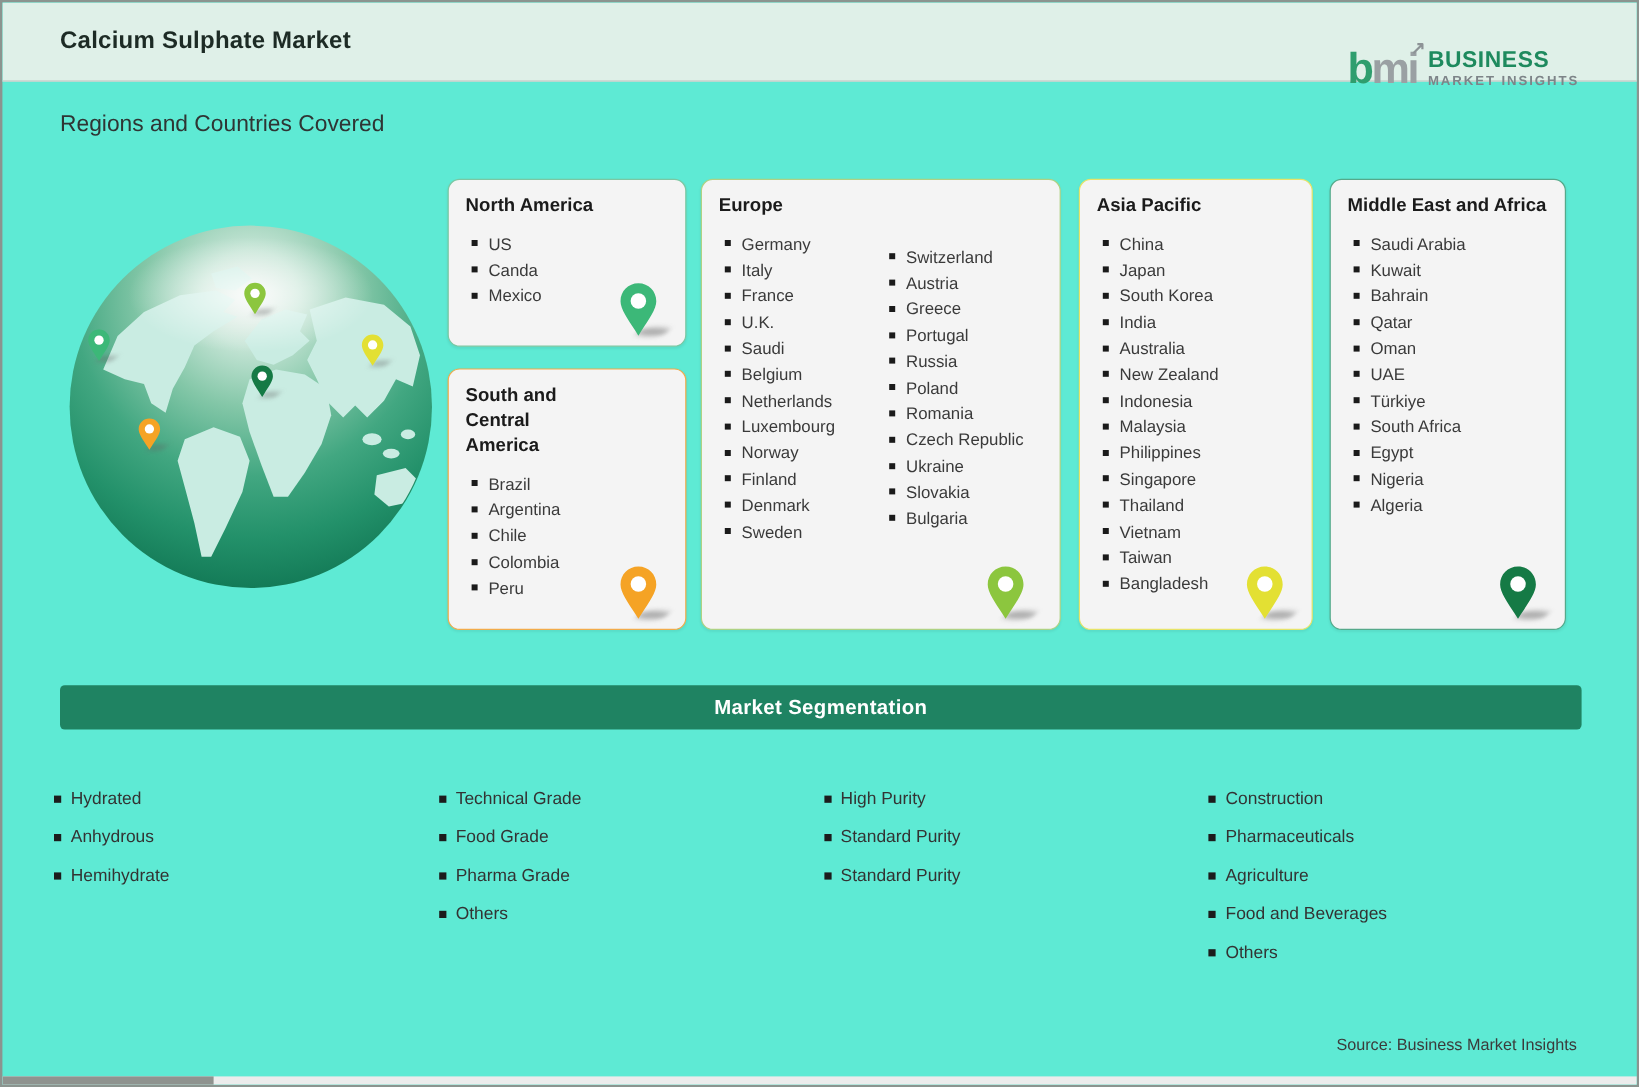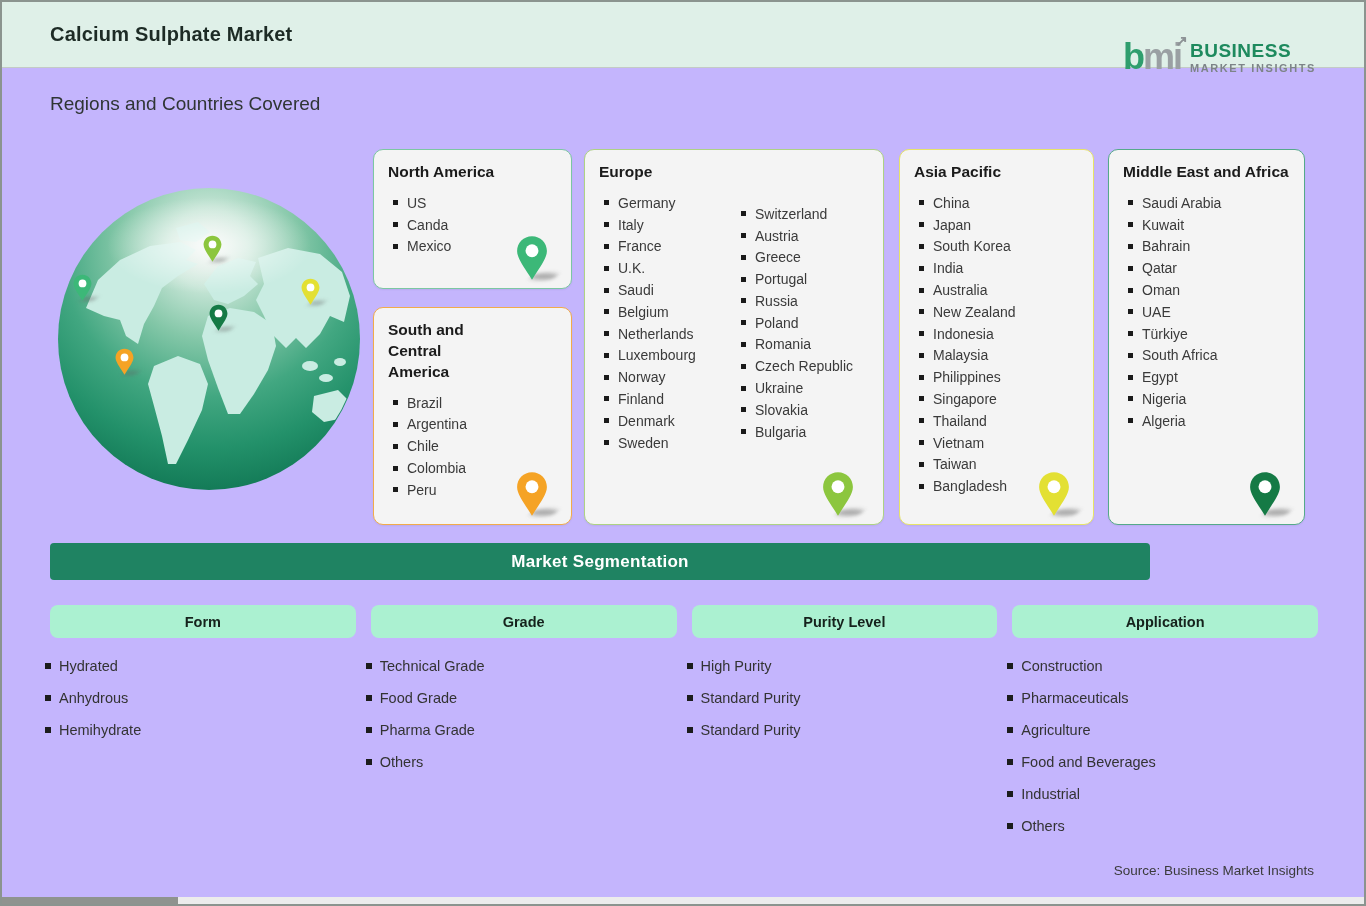--- a/index.html
+++ b/index.html
@@ -2,21 +2,21 @@
 <html><head>
 <meta charset="utf-8">
 <style>
   * { box-sizing: border-box; margin: 0; padding: 0; }
   html,body { background:#d8d8d8; }
   body { font-family: "Liberation Sans", sans-serif; }
 
   #app {
     position: relative;
     width: 1366px; height: 906px;
-    background: #c4b5fd;
+    background: #5eead4;
     border: 2px solid #8b948f;
     overflow: hidden;
   }
 
   
   .header {
     position: absolute; left: 0; top: 0; right: 0; height: 66px;
     border-bottom: 1px solid #c3cbc6;
     display: flex; align-items: center; justify-content: space-between;
     padding: 0 48px 0 48px;
@@ -72,21 +72,21 @@
   }
   .globe .land { position:absolute; inset:0; }
   .globe .gloss {
     content:""; position: absolute; left: 16%; top: 3%; width: 68%; height: 32%;
     background: radial-gradient(ellipse at center, rgba(255,255,255,.8), rgba(255,255,255,0) 70%);
     border-radius: 50%;
   }
 
   
   .banner {
-    position: absolute; left: 48px; top: 541px; width: 1100px; height: 37px;
+    position: absolute; left: 48px; top: 569px; width: 1268px; height: 37px;
     border-radius: 4px;
     display: flex; align-items: center; justify-content: center;
     color: #fff; font-size: 17px; font-weight: bold; letter-spacing: .3px;
   }
   .seg-grid {
     position: absolute; left: 48px; top: 603px; width: 1268px;
     display: grid; grid-template-columns: repeat(4, 1fr); gap: 15px;
   }
   .chip {
     height: 33px; border-radius: 8px;
@@ -482,26 +482,20 @@
           <use href="#pin-shape"></use>
         </svg>
         <i class="pin-shadow"></i>
       </span>
   </div>
 
   <div class="banner" style="background-color: rgb(31, 131, 98);">
     <span>Market Segmentation</span>
   </div>
 
-  <div class="seg-grid">
-    <div class="chip" style="background-color: rgb(171, 241, 209);">Form</div>
-    <div class="chip" style="background-color: rgb(171, 241, 209);">Grade</div>
-    <div class="chip" style="background-color: rgb(171, 241, 209);">Purity Level</div>
-    <div class="chip" style="background-color: rgb(171, 241, 209);">Application</div>
-  </div>
 
   <div class="seg-lists">
     <ul>
         <li>
           <span class="bullet"></span>
           <span class="item-label">Hydrated</span>
         </li>
         <li>
           <span class="bullet"></span>
           <span class="item-label">Anhydrous</span>
@@ -552,24 +546,20 @@
           <span class="bullet"></span>
           <span class="item-label">Pharmaceuticals</span>
         </li>
         <li>
           <span class="bullet"></span>
           <span class="item-label">Agriculture</span>
         </li>
         <li>
           <span class="bullet"></span>
           <span class="item-label">Food and Beverages</span>
-        </li>
-        <li>
-          <span class="bullet"></span>
-          <span class="item-label">Industrial</span>
         </li>
         <li>
           <span class="bullet"></span>
           <span class="item-label">Others</span>
         </li>
       </ul>
   </div>
 
   <div class="source-line">Source: Business Market Insights</div>
 

